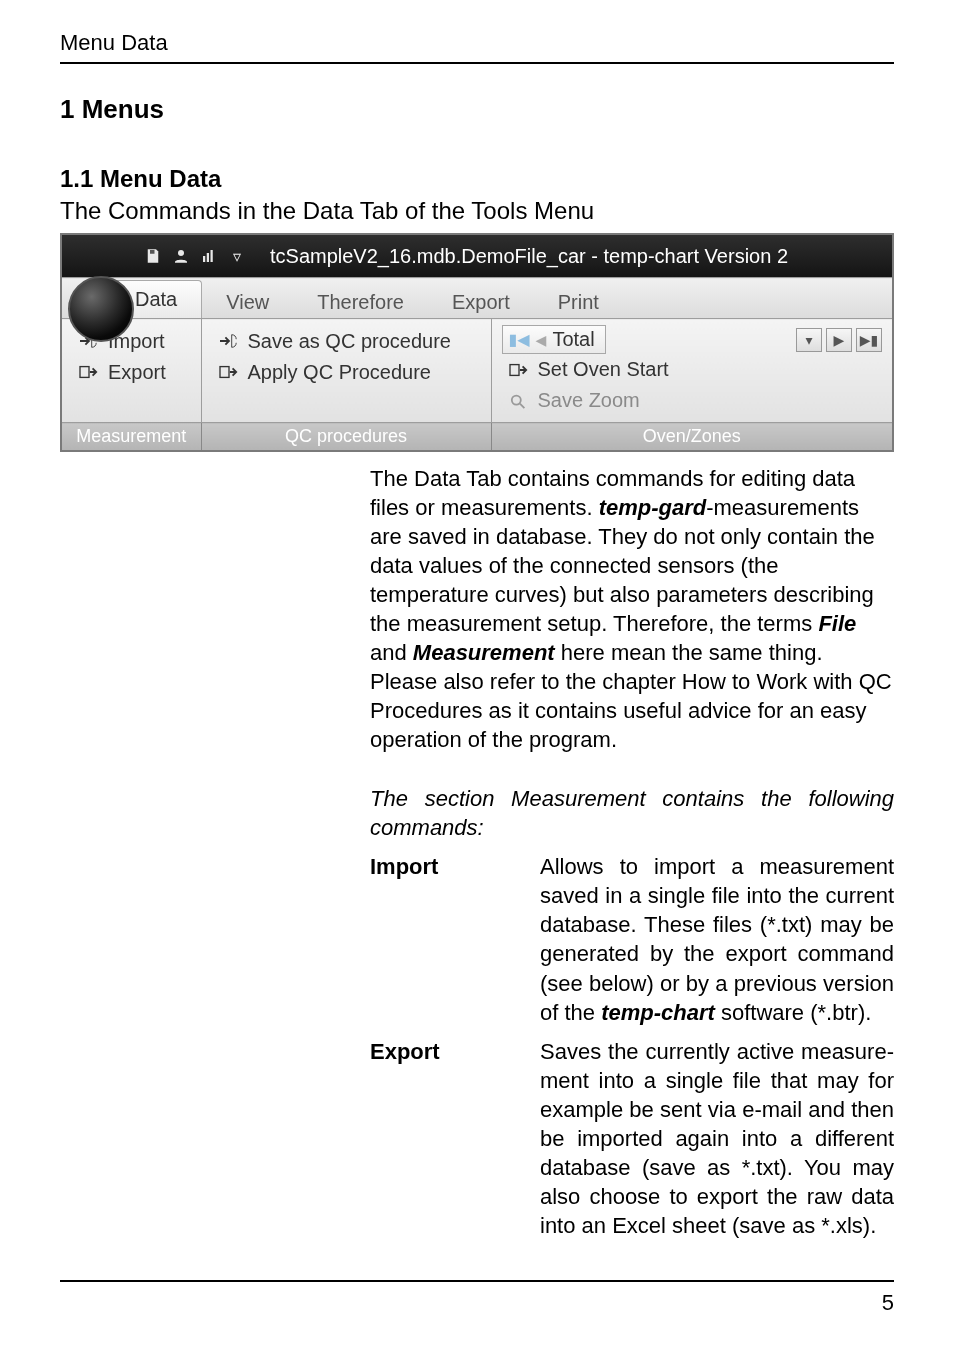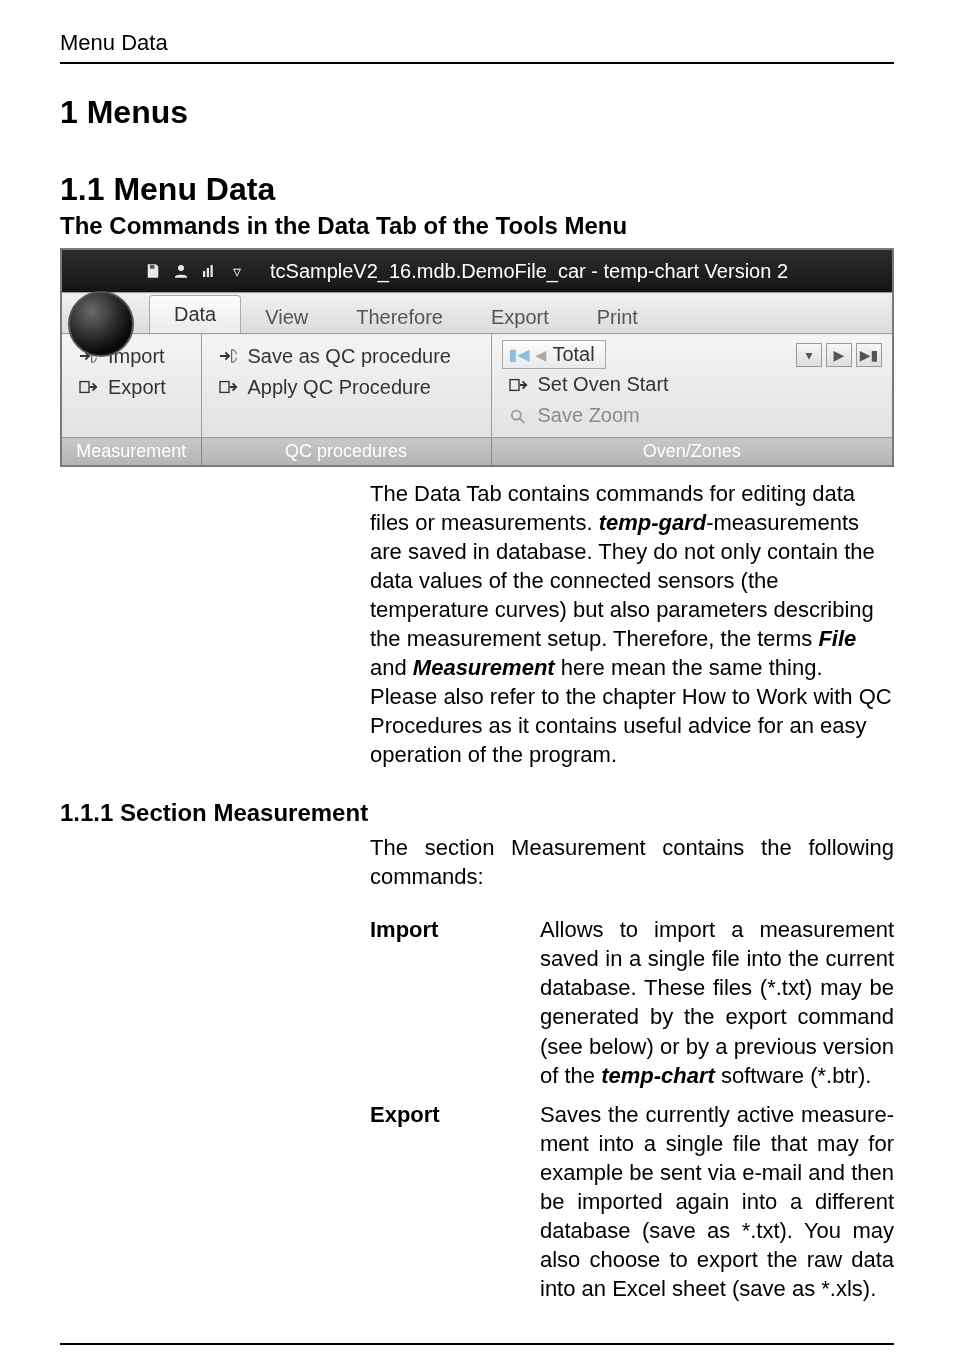--- a/index.html
+++ b/index.html
@@ -16,32 +16,32 @@
   .header-section {
     font-size: 22px;
     margin-bottom: 6px;
   }
   hr.top-rule {
     border: none;
     border-top: 2px solid #000;
     margin: 0 0 30px 0;
   }
   h1.menus {
-    font-size: 32px;
+    font-size: 26px;
     font-weight: bold;
     margin: 0 0 40px 0;
   }
   h2.menu-data {
-    font-size: 32px;
+    font-size: 24px;
     font-weight: bold;
     margin: 0 0 4px 0;
   }
   .subtitle {
     font-size: 24px;
-    font-weight: bold;
+    font-weight: normal;
     margin: 0 0 8px 0;
   }
 
   
   .ribbon-wrap { width: 100%; }
   .ribbon {
     width: 100%;
     border-collapse: collapse;
     border: 2px solid #7a7a7a;
   }
@@ -174,21 +174,22 @@
   h3.section-m {
     font-size: 24px;
     font-weight: bold;
     margin: 0 0 6px 0;
   }
   .sm-intro {
     margin-left: 310px;
     font-size: 22px;
     line-height: 1.32;
     text-align: justify;
-    margin-bottom: 24px;
+    margin-bottom: 10px;
+    font-style: italic;
   }
   .cmd-row {
     display:flex;
     margin-left: 310px;
     font-size: 22px;
     line-height: 1.32;
     margin-bottom: 10px;
   }
   .cmd-label { width: 170px; font-weight: bold; flex-shrink:0; }
   .cmd-desc { flex:1; text-align: justify; }
@@ -246,21 +247,21 @@
             <span style="white-space:nowrap;margin-left:8px;">tcSampleV2_16.mdb.DemoFile_car - temp-chart Version 2</span>
           </div>
         </td>
       </tr>
 
       <tr class="tabs-row">
         <td colspan="3" style="position:relative;">
           <div class="orb-cell">
                 <div class="orb"></div>
               </div>
-          <div class="tabs-inner" style="padding-left:87px;">
+          <div class="tabs-inner" style="padding-left:48px;">
             <div class="tab active">Data</div>
             <div class="tab">View</div>
             <div class="tab">Therefore</div>
             <div class="tab">Export</div>
             <div class="tab">Print</div>
           </div>
         </td>
       </tr>
 
       <tr class="groups-row">
@@ -348,21 +349,20 @@
         <td>Oven/Zones</td>
       </tr>
     </tbody>
       </table>
   </div>
 
   <div class="body-block">
     <span>The Data Tab contains commands for editing data files or measurements. </span><em>temp-gard</em><span>-measurements are saved in database. They do not only contain the data values of the connected sensors (the temperature curves) but also parameters descri­bing the measurement setup. Therefore, the terms </span><em>File</em><span> and </span><em>Measurement</em><span> here mean the same thing. Please also refer to the chapter How to Work with QC Procedures  as it contains useful advice for an easy operation of the program.</span>
   </div>
 
-  <h3 class="section-m">1.1.1  Section Measurement</h3>
   <div class="sm-intro">The section Measurement contains   the   following commands:</div>
 
   <div class="cmd-row">
     <div class="cmd-label">Import</div>
     <div class="cmd-desc">
       <span>Allows to import a measurement saved in a single file into the current database. These files (*.txt) may be generated by the export command (see below) or by a previous ver­sion of the </span><em>temp-chart</em><span> software (*.btr).</span>
     </div>
   </div>
 
   <div class="cmd-row">

